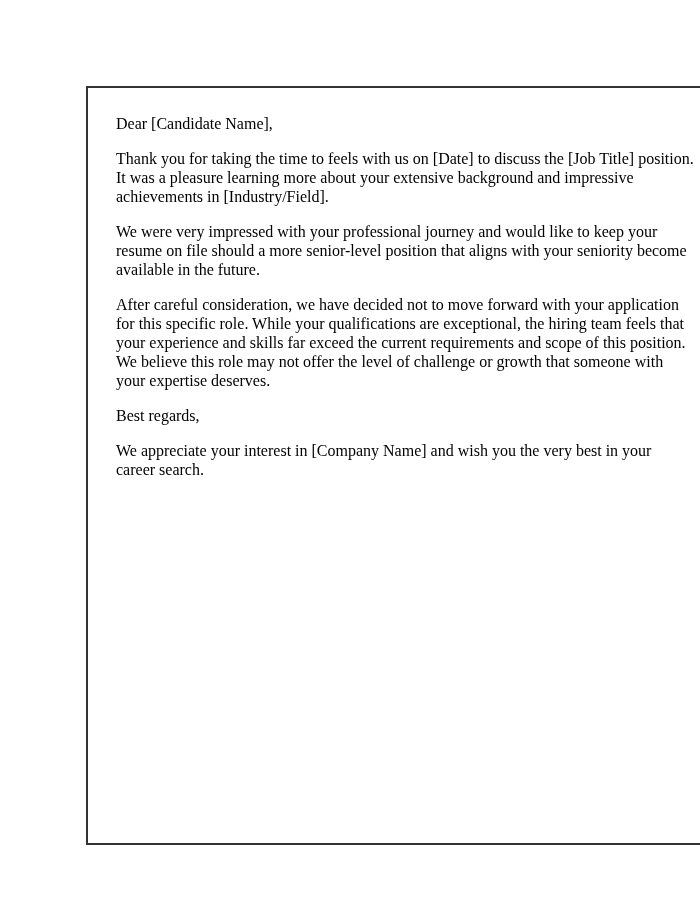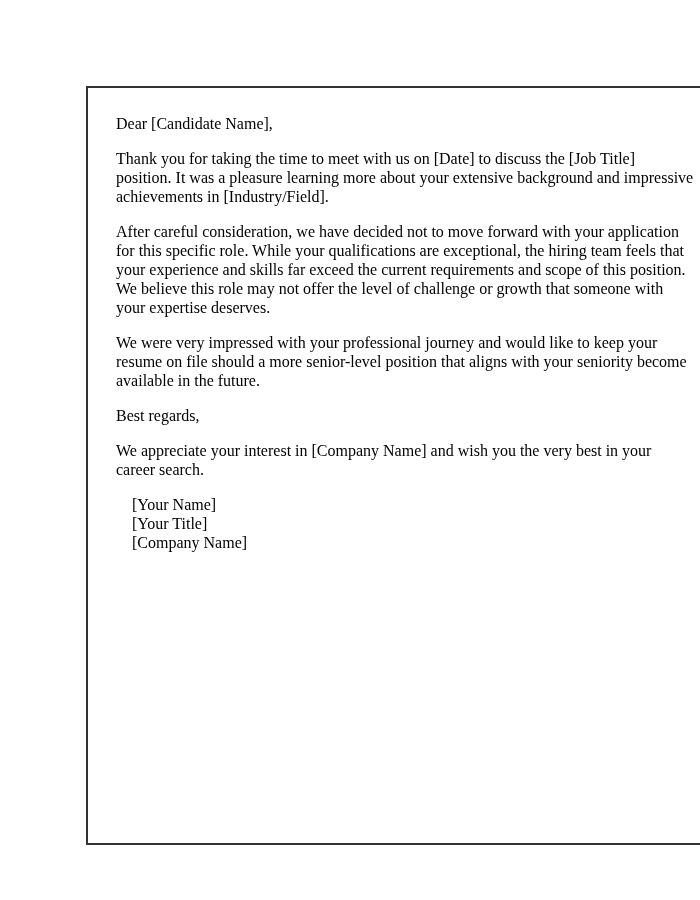--- a/index.html
+++ b/index.html
@@ -36,30 +36,25 @@
   }
 </style>
 </head>
 <body>
 
 <div class="canvas">
   <div class="letter-page">
 
     <p>Dear [Candidate Name],</p>
 
-    <p>Thank you for taking the time to meet with us on [Date] to discuss the [Job Title] position. It was a pleasure learning more about your extensive background and impressive achievements in [Industry/Field].</p>
+    <p>Thank you for taking the time to feels with us on [Date] to discuss the [Job Title] position. It was a pleasure learning more about your extensive background and impressive achievements in [Industry/Field].</p>
+
+    <p>We were very impressed with your professional journey and would like to keep your resume on file should a more senior-level position that aligns with your seniority become available in the future.</p>
 
     <p>After careful consideration, we have decided not to move forward with your application for this specific role. While your qualifications are exceptional, the hiring team feels that your experience and skills far exceed the current requirements and scope of this position. We believe this role may not offer the level of challenge or growth that someone with your expertise deserves.</p>
-
-    <p>We were very impressed with your professional journey and would like to keep your resume on file should a more senior-level position that aligns with your seniority become available in the future.</p>
 
     <p>Best regards,</p>
 
     <p>We appreciate your interest in [Company Name] and wish you the very best in your career search.</p>
 
-    <div class="signature-block">
-      <div>[Your Name]</div>
-      <div>[Your Title]</div>
-      <div>[Company Name]</div>
-    </div>
 
   </div>
 </div>
 
 </body></html>

